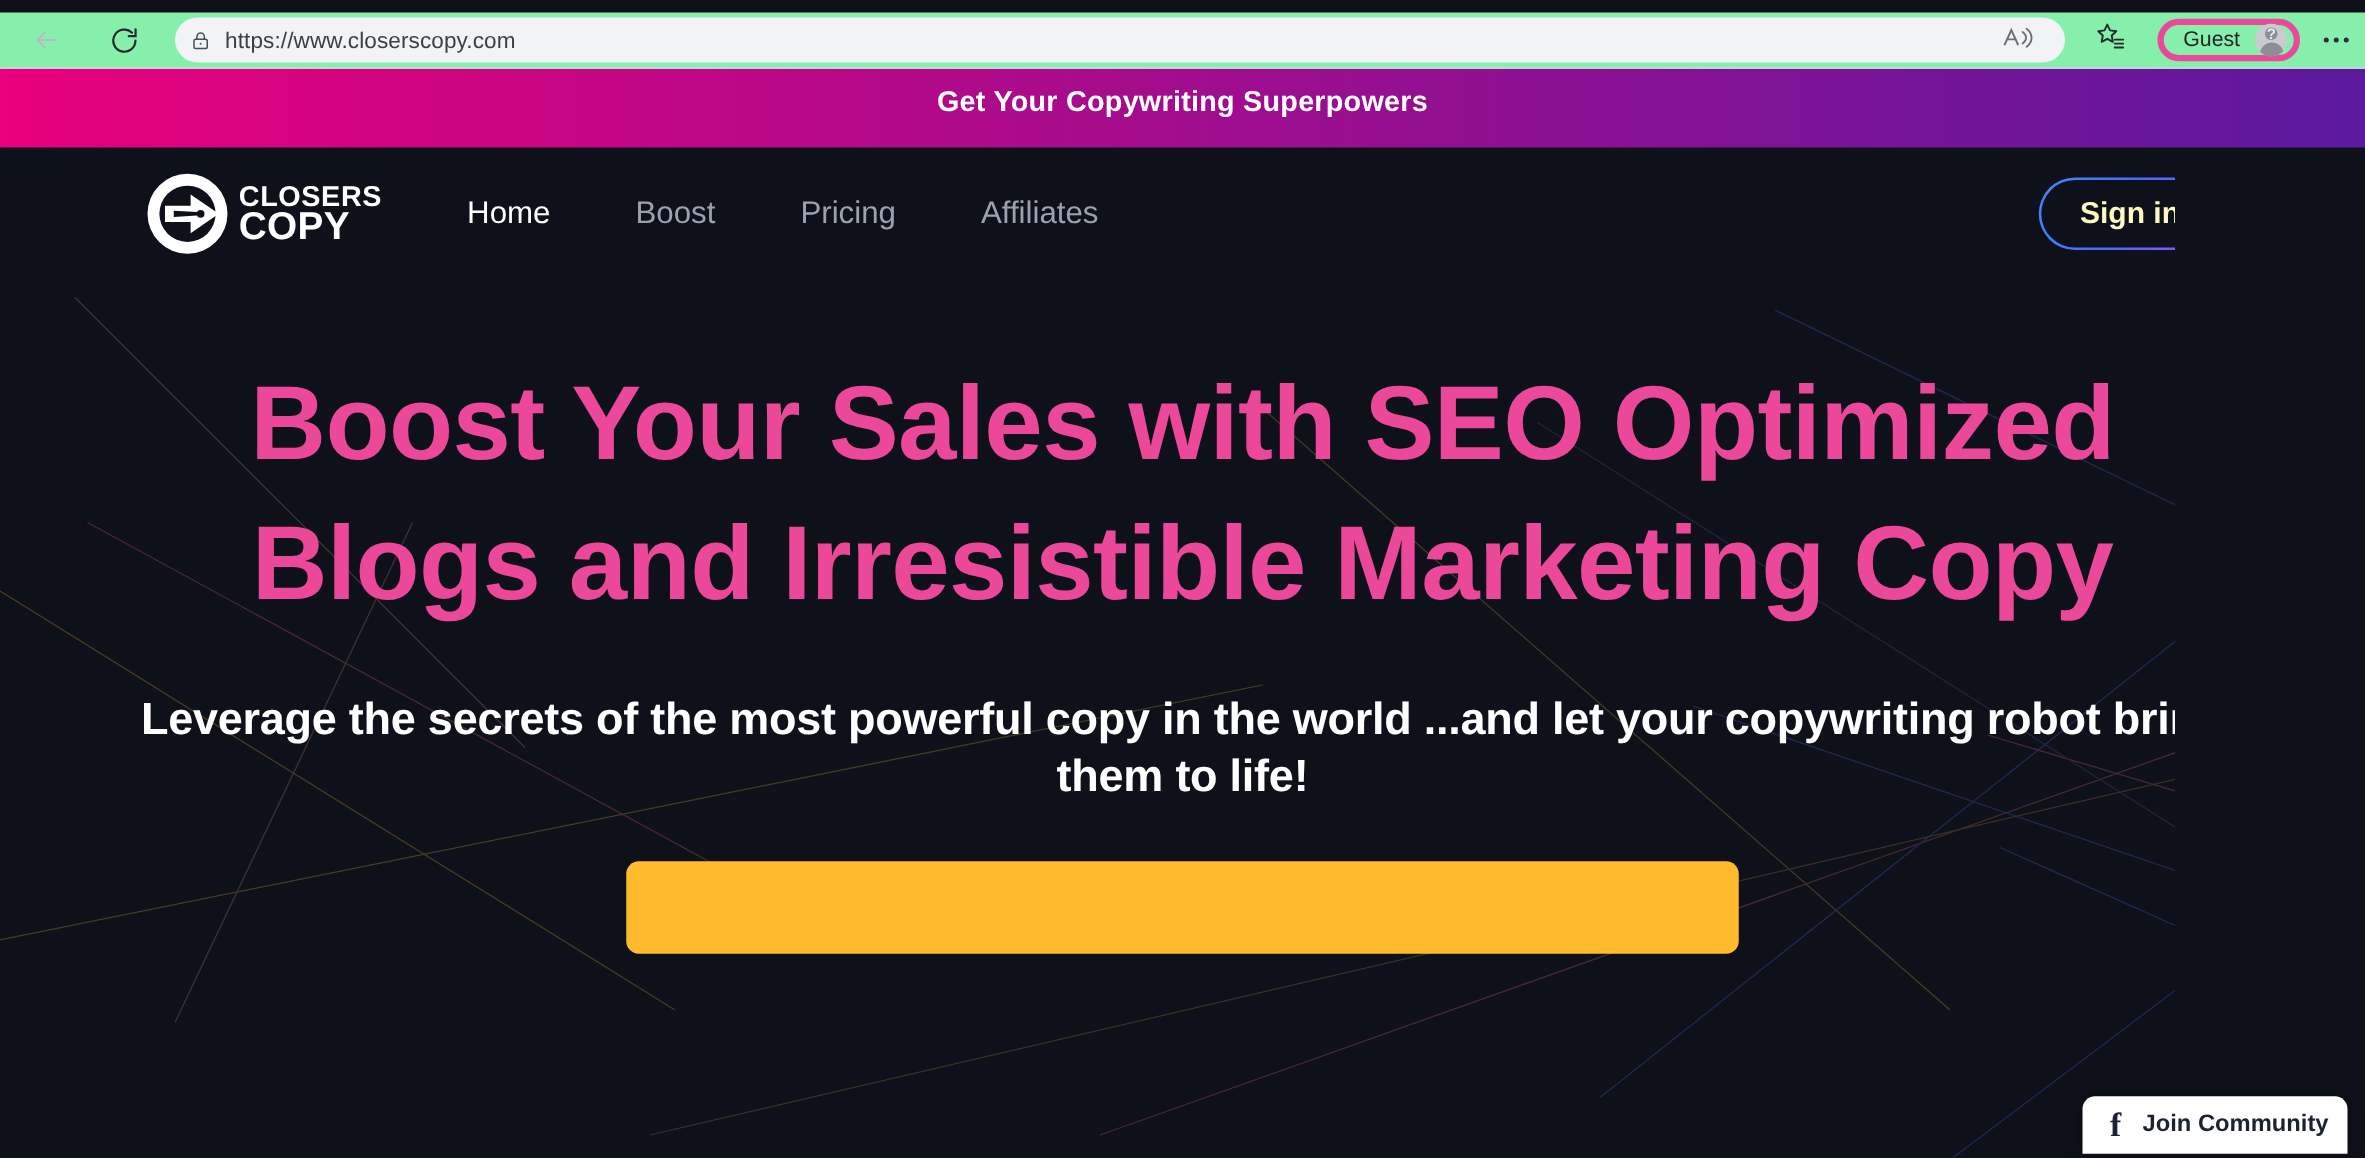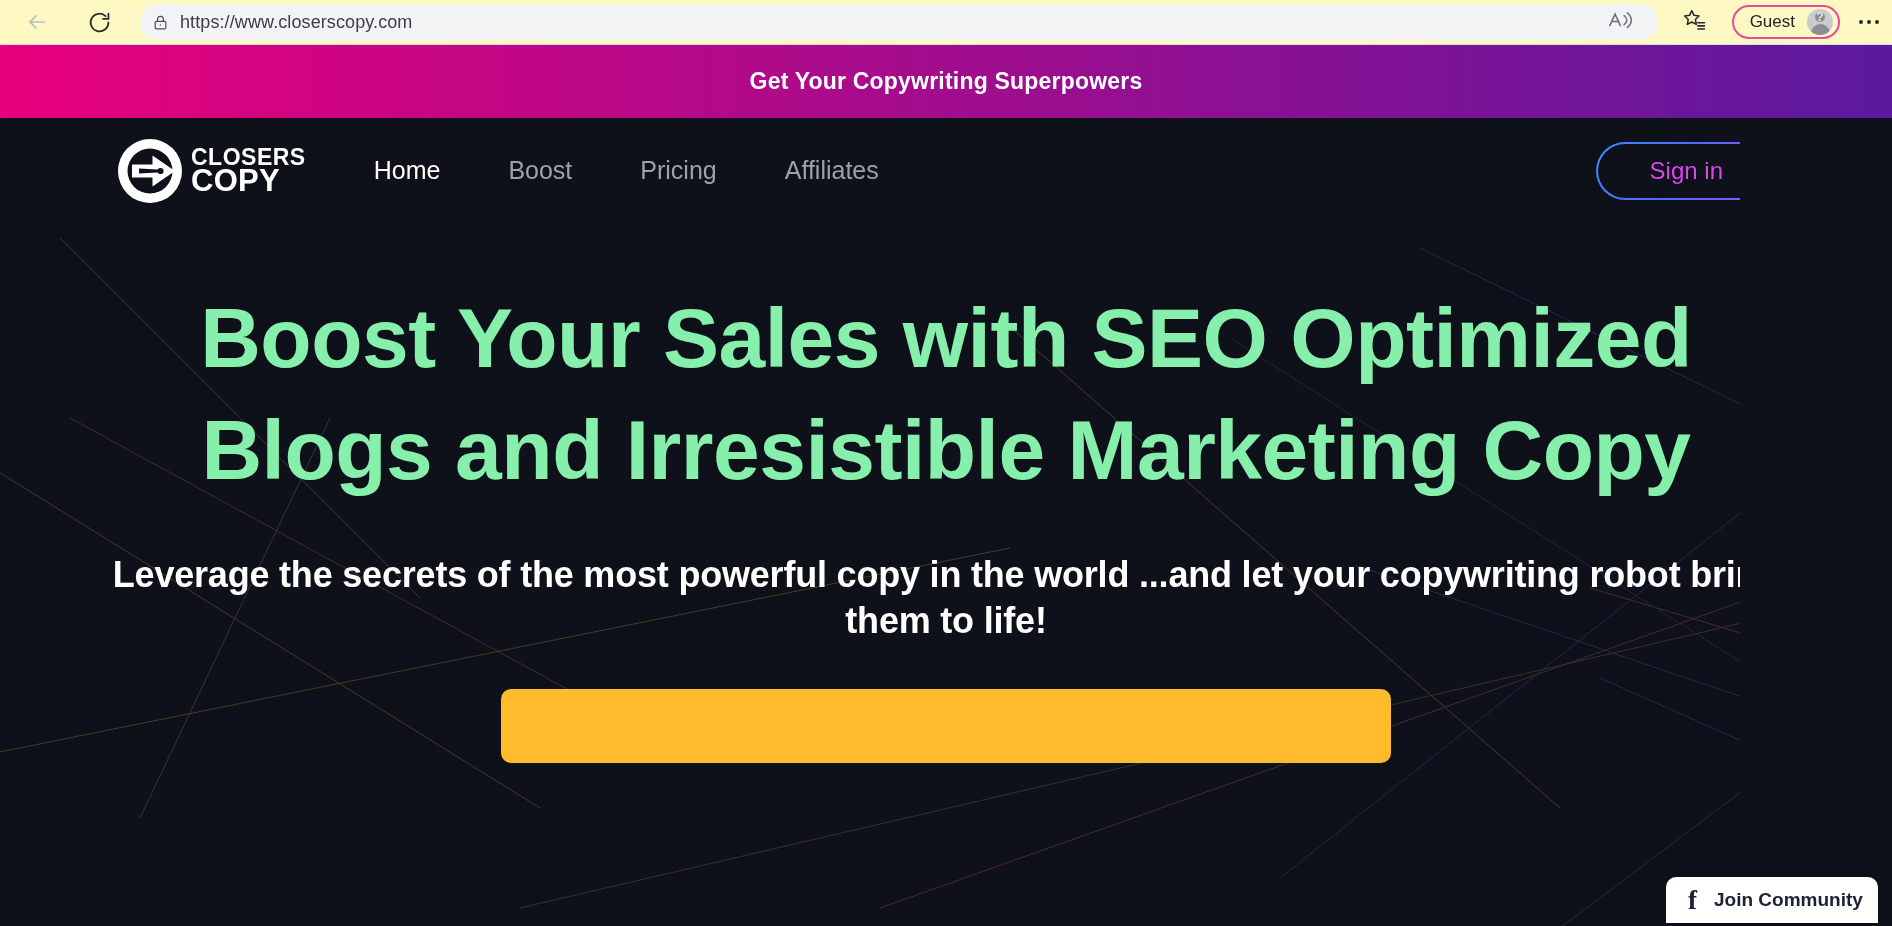--- a/index.html
+++ b/index.html
@@ -5,23 +5,23 @@
   * { margin:0; padding:0; box-sizing:border-box; }
   html, body {
     width:1892px; height:926px;
     overflow:hidden;
     font-family:"Liberation Sans", sans-serif;
     background:#0e1119;
   }
 
   
   .browser-bar{
-    position:absolute; top:0; left:0;
+    position:absolute; top:10px; left:0;
     width:1892px; height:45px;
-    background:#fef9c3;
+    background:#86efac;
     display:flex; align-items:center;
     border-bottom:1px solid #d9dce1;
     z-index:50;
   }
   .nav-btn{
     width:46px; height:46px;
     display:flex; align-items:center; justify-content:center;
     flex:0 0 auto;
   }
   .nav-btn svg{ display:block; }
@@ -61,21 +61,21 @@
     border-radius:17px;
     background:#f2f3f5;
   }
   .tb-icon{
     width:46px; height:45px;
     display:flex; align-items:center; justify-content:center;
     flex:0 0 auto;
   }
   .profile-pill{
     height:34px;
-    border:2px solid #ec4899;
+    border:5px solid #ec4899;
     border-radius:18px;
     display:flex; align-items:center;
     padding:0 5px 0 16px;
     margin:0 6px 0 14px;
     flex:0 0 auto;
     justify-content:space-between;
   }
   .profile-pill span.lbl{
     font-size:17px; color:#20242a;
     margin-right:12px; white-space:nowrap;
@@ -178,34 +178,34 @@
   .signin{
     margin-left:auto; margin-right:115px;
     flex:0 0 auto;
     padding:2px;
     border-radius:30px;
     background:linear-gradient(120deg,#3d8bff 0%,#4a6bff 45%,#9b4dff 100%);
   }
   .signin-inner{
     background:#0e1119;
     border-radius:28px;
-    padding:13px 52px;
-    font-size:24px; font-weight:normal;
-    color:#d946ef; white-space:nowrap;
+    padding:13px 31px;
+    font-size:24px; font-weight:bold;
+    color:#fef9c3; white-space:nowrap;
   }
 
   
   .hero{
     position:absolute; top:105px; left:0;
     width:1892px;
     text-align:center;
     z-index:5;
   }
   .hero h1{
-    color:#86efac;
+    color:#ec4899;
     font-size:84px;
     font-weight:bold;
     line-height:1.33;
     letter-spacing:-0.5px;
     margin:60px auto 0;
     max-width:1640px;
   }
   .hero h2{
     color:#ffffff;
     font-size:36px;

